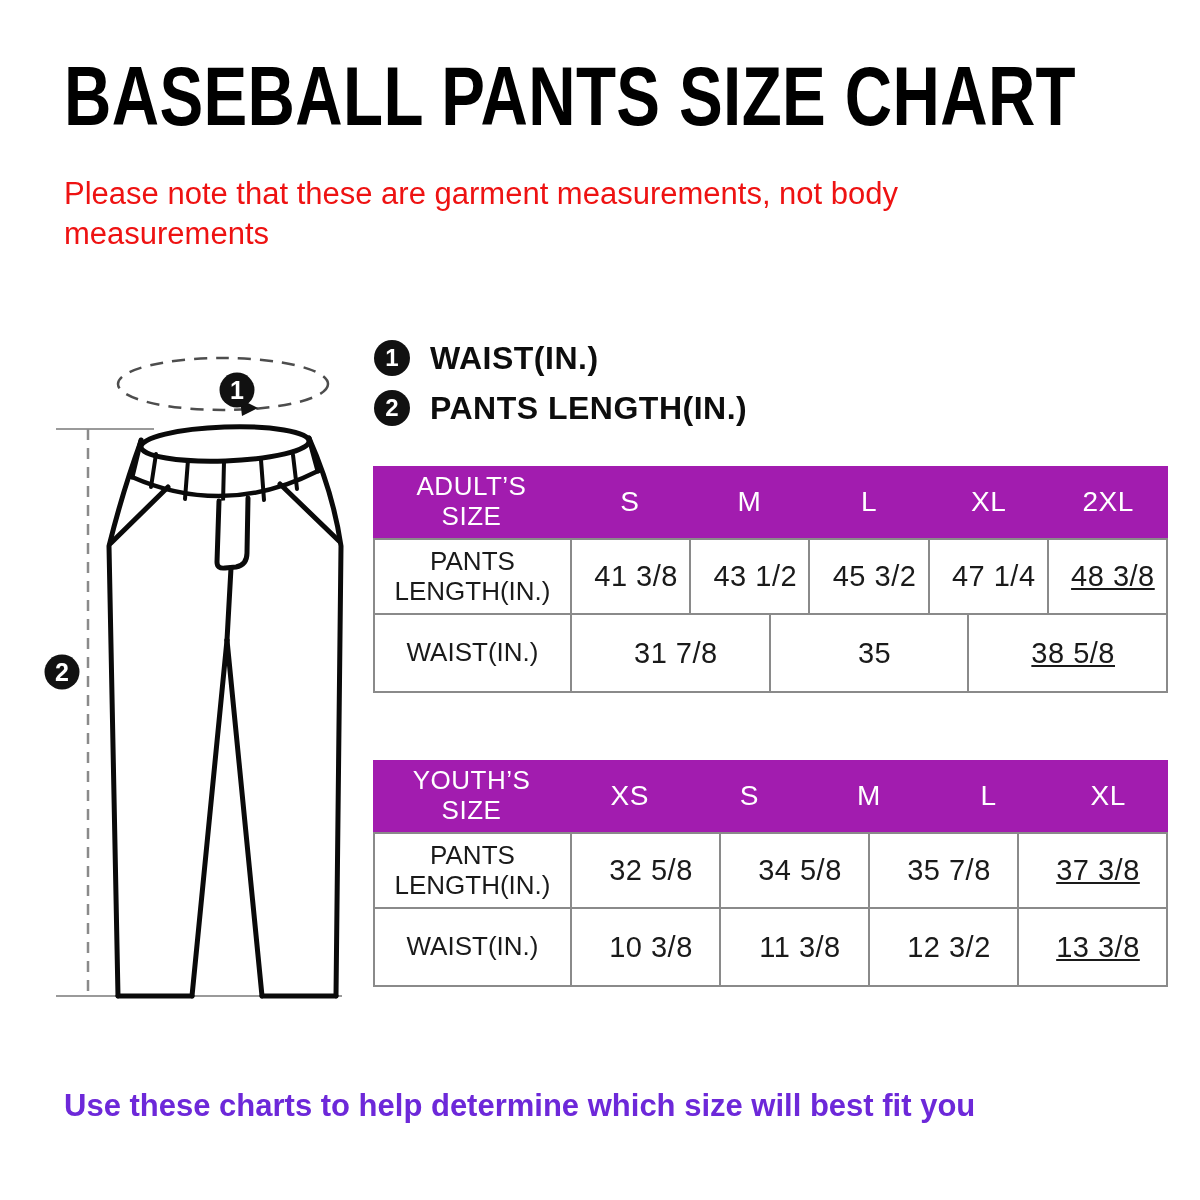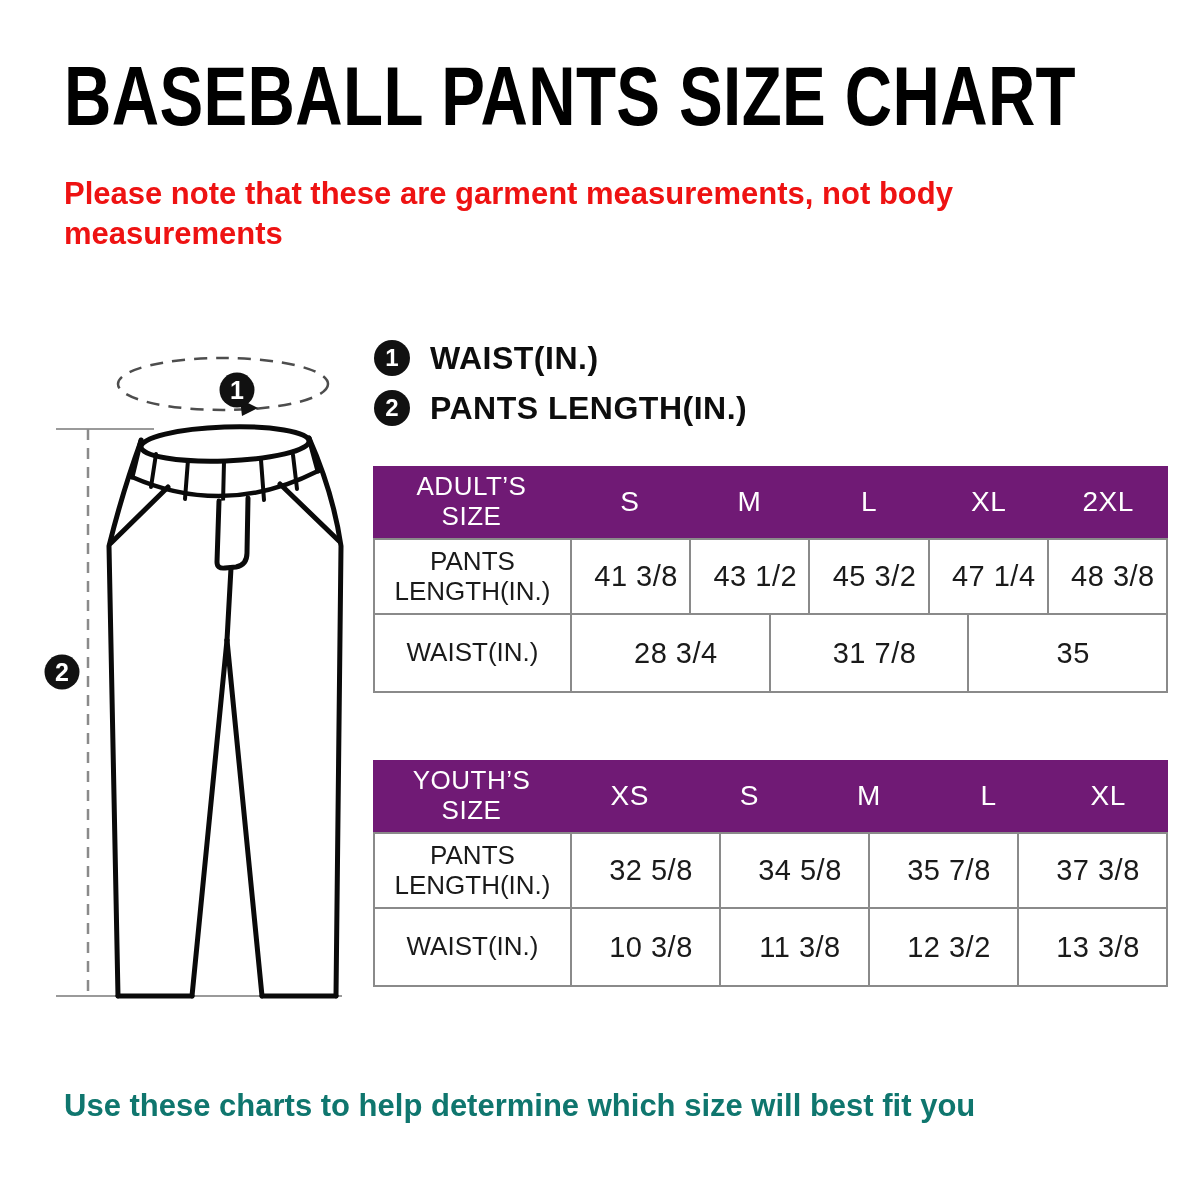--- a/index.html
+++ b/index.html
@@ -8,56 +8,56 @@
     font-family:"Liberation Sans", sans-serif;color:#111;overflow:hidden;
   }
   .title{
     position:absolute;left:64px;top:50px;
     font-size:84px;font-weight:bold;color:#000;
     transform:scaleX(0.78);transform-origin:0 0;
     white-space:nowrap;letter-spacing:0.5px;line-height:1.1;
   }
   .note{
     position:absolute;left:64px;top:174px;width:970px;
-    font-size:31px;line-height:1.3;font-weight:bold;color:#ee1212;
+    font-size:31px;line-height:1.3;font-weight:normal;color:#ee1212;
   }
   .footer{
     position:absolute;left:64px;top:1088px;width:1100px;
-    font-size:31px;font-weight:bold;color:#0f766e;
+    font-size:31px;font-weight:bold;color:#6d28d9;
   }
   .legend{position:absolute;left:374px;top:340px;}
   .legend-row{display:flex;align-items:center;gap:20px;height:36px;margin-bottom:14px;}
   .badge{
     width:36px;height:36px;border-radius:50%;background:#111;color:#fff;
     font-weight:bold;font-size:24px;display:flex;align-items:center;justify-content:center;
     flex:0 0 36px;
   }
   .legend-label{font-size:32px;font-weight:bold;letter-spacing:0.5px;color:#0d0d0d;}
 
   .pants-svg{position:absolute;left:40px;top:350px;width:310px;height:670px;}
 
   .size-table{position:absolute;left:373px;width:795px;}
   .size-table.adult{top:466px;}
   .size-table.youth{top:760px;}
   .thead{
-    display:flex;height:72px;background:#701a75;color:#ffffff;align-items:stretch;
+    display:flex;height:72px;background:#a21caf;color:#ffffff;align-items:stretch;
   }
   .th-label{width:197px;display:flex;align-items:center;justify-content:center;}
   .th-label span{display:block;width:140px;text-align:center;font-size:26px;line-height:1.15;letter-spacing:0.5px;}
   .th-size{flex:1;display:flex;align-items:center;justify-content:center;font-size:28px;letter-spacing:0.5px;}
   .tbody{border:2px solid #8a8a8a;background:#fff;}
   .tr{display:flex;height:73px;}
   .tr + .tr{border-top:2px solid #8a8a8a;height:76px;}
   .td-label{width:195px;border-right:2px solid #8a8a8a;display:flex;align-items:center;justify-content:center;}
   .td-label span{display:block;max-width:175px;text-align:center;font-size:26px;line-height:1.15;color:#1a1a1a;}
   .td-value{
     flex:1;border-right:2px solid #8a8a8a;display:flex;align-items:center;justify-content:center;
     font-size:29px;color:#1a1a1a;letter-spacing:0.5px;padding-left:11px;
   }
-  .td-value:last-child{border-right:none;}
+  .td-value:last-child{border-right:none;text-decoration:underline;}
 </style>
 </head>
 <body>
 
 <div class="title">BASEBALL PANTS SIZE CHART</div>
 
 <div class="note">Please note that these are garment measurements, not body measurements</div>
 
 <div class="legend">
   <div class="legend-row">
@@ -138,23 +138,23 @@
       <div class="td-value">41 3/8</div>
       <div class="td-value">43 1/2</div>
       <div class="td-value">45 3/2</div>
       <div class="td-value">47 1/4</div>
       <div class="td-value">48 3/8</div>
     </div>
     <div class="tr">
       <div class="td-label">
           <span>WAIST(IN.)</span>
         </div>
-      <div class="td-value">28 3/4</div>
       <div class="td-value">31 7/8</div>
       <div class="td-value">35</div>
+      <div class="td-value">38 5/8</div>
     </div>
   </div>
 </div>
 
 <div class="size-table youth">
   <div class="thead">
     <div class="th-label">
         <span>YOUTH’S SIZE</span>
       </div>
     <div class="th-size">XS</div>

